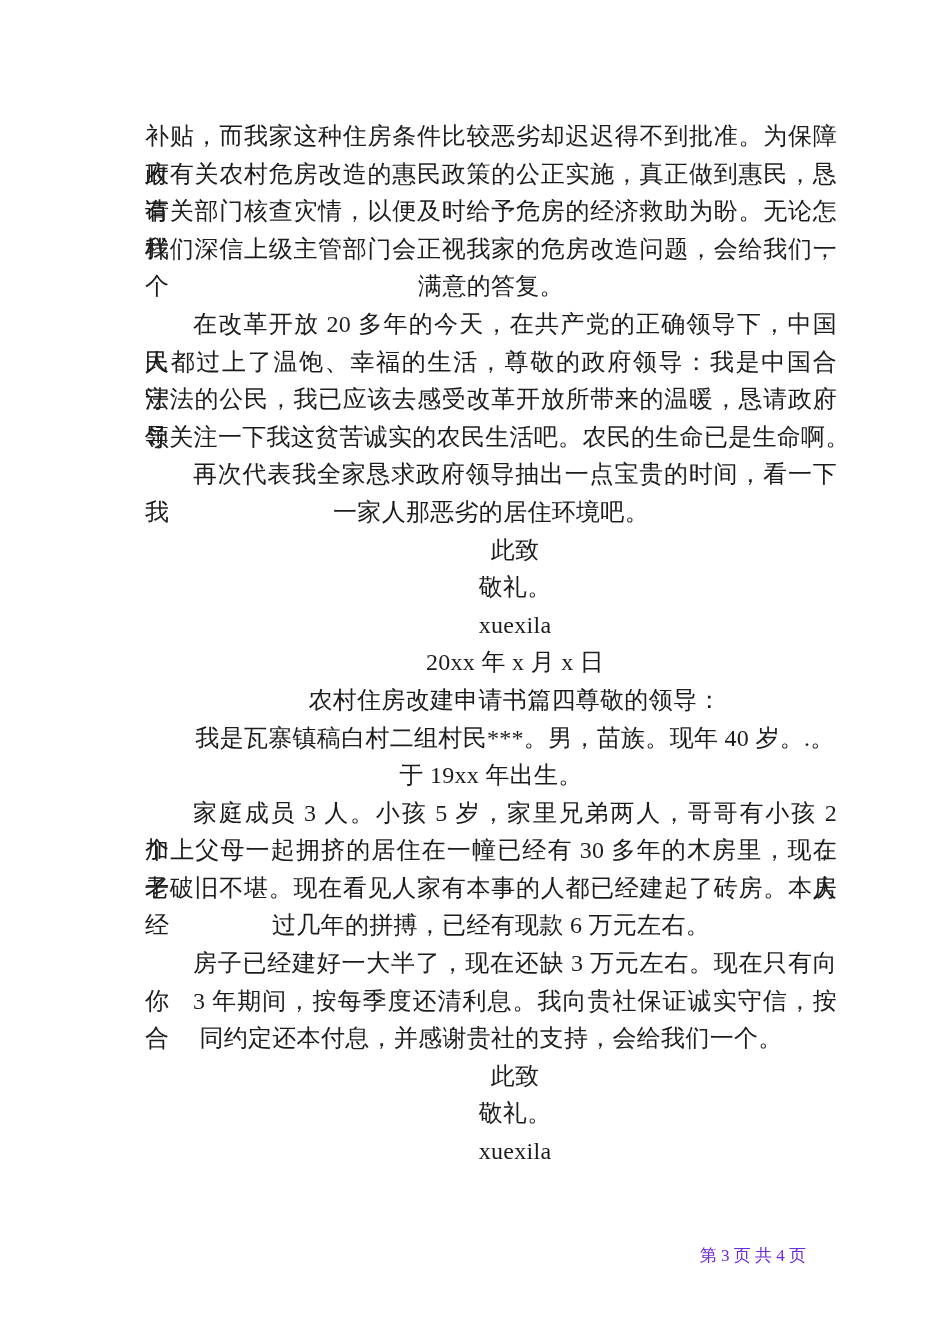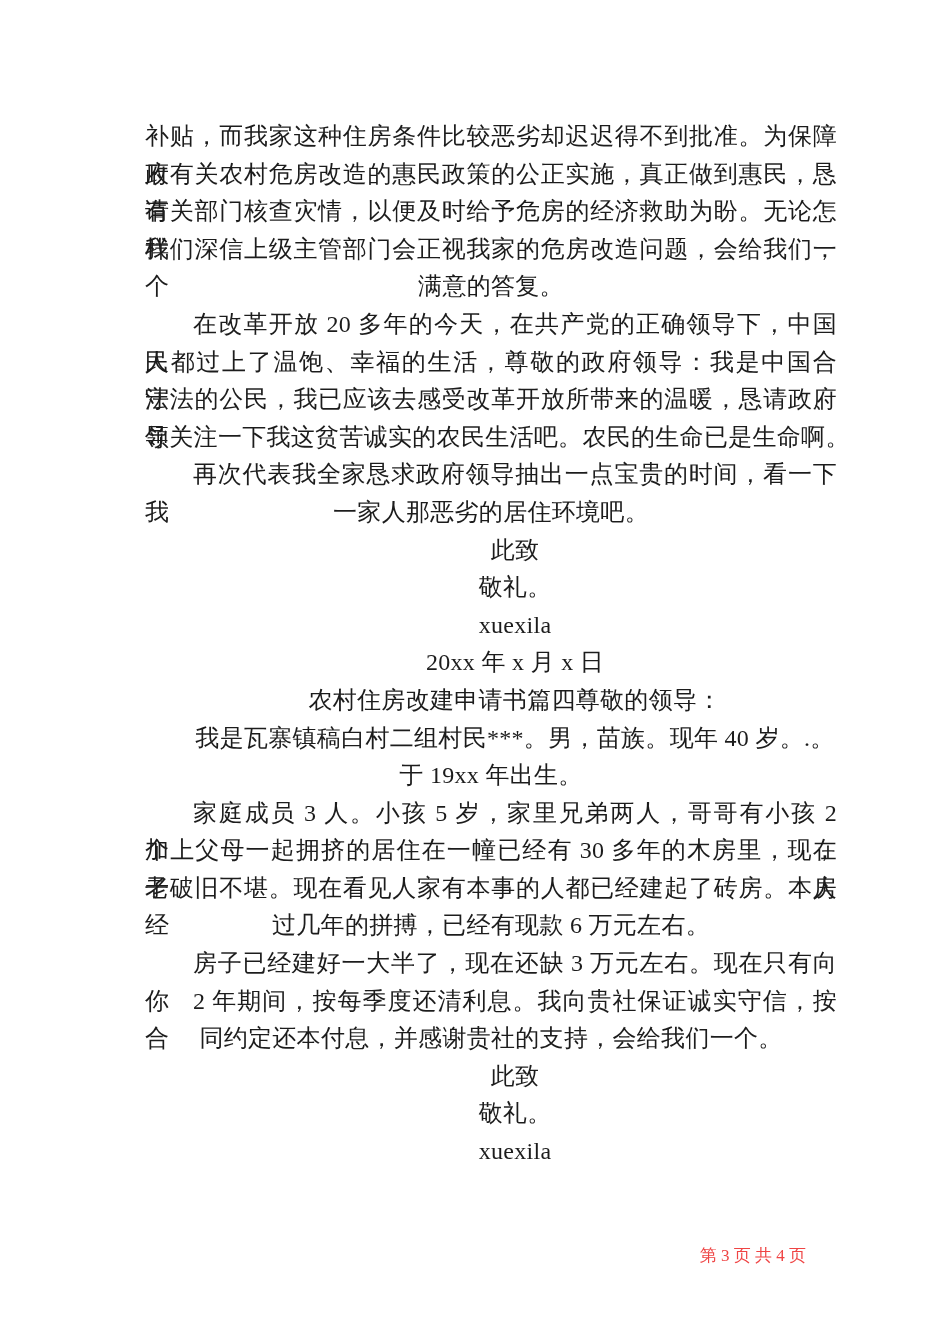--- a/index.html
+++ b/index.html
@@ -37,21 +37,21 @@
     white-space: normal;
     text-align: justify;
     text-align-last: justify;
   }
   .page-footer {
     position: absolute;
     top: 1244px;
     right: 140px;
     font-size: 17px;
     line-height: 24px;
-    color: #ef4444;
+    color: #6d28d9;
   }
 </style>
 </head>
 <body>
 
 <div class="page">
   <div class="doc-body" id="doc-body">
       <div class="doc-line justify">补贴，而我家这种住房条件比较恶劣却迟迟得不到批准。为保障政</div>
       <div class="doc-line justify">府有关农村危房改造的惠民政策的公正实施，真正做到惠民，恳请</div>
       <div class="doc-line justify">有关部门核查灾情，以便及时给予危房的经济救助为盼。无论怎样，</div>
@@ -68,21 +68,21 @@
       <div class="doc-line indent">xuexila</div>
       <div class="doc-line indent">20xx 年 x 月 x 日</div>
       <div class="doc-line indent">农村住房改建申请书篇四尊敬的领导：</div>
       <div class="doc-line indent">我是瓦寨镇稿白村二组村民***。男，苗族。现年 40 岁。.。</div>
       <div class="doc-line">于 19xx 年出生。</div>
       <div class="doc-line indent justify">家庭成员 3 人。小孩 5 岁，家里兄弟两人，哥哥有小孩 2 个，</div>
       <div class="doc-line justify">加上父母一起拥挤的居住在一幢已经有 30 多年的木房里，现在老房</div>
       <div class="doc-line justify">子破旧不堪。现在看见人家有本事的人都已经建起了砖房。本人经</div>
       <div class="doc-line">过几年的拼搏，已经有现款 6 万元左右。</div>
       <div class="doc-line indent justify">房子已经建好一大半了，现在还缺 3 万元左右。现在只有向你</div>
-      <div class="doc-line indent justify">2 年期间，按每季度还清利息。我向贵社保证诚实守信，按合</div>
+      <div class="doc-line indent justify">3 年期间，按每季度还清利息。我向贵社保证诚实守信，按合</div>
       <div class="doc-line">同约定还本付息，并感谢贵社的支持，会给我们一个。</div>
       <div class="doc-line indent">此致</div>
       <div class="doc-line indent">敬礼。</div>
       <div class="doc-line indent">xuexila</div>
     </div>
   <div class="page-footer">
     <span>第 3 页 共 4 页</span>
   </div>
 </div>
 

